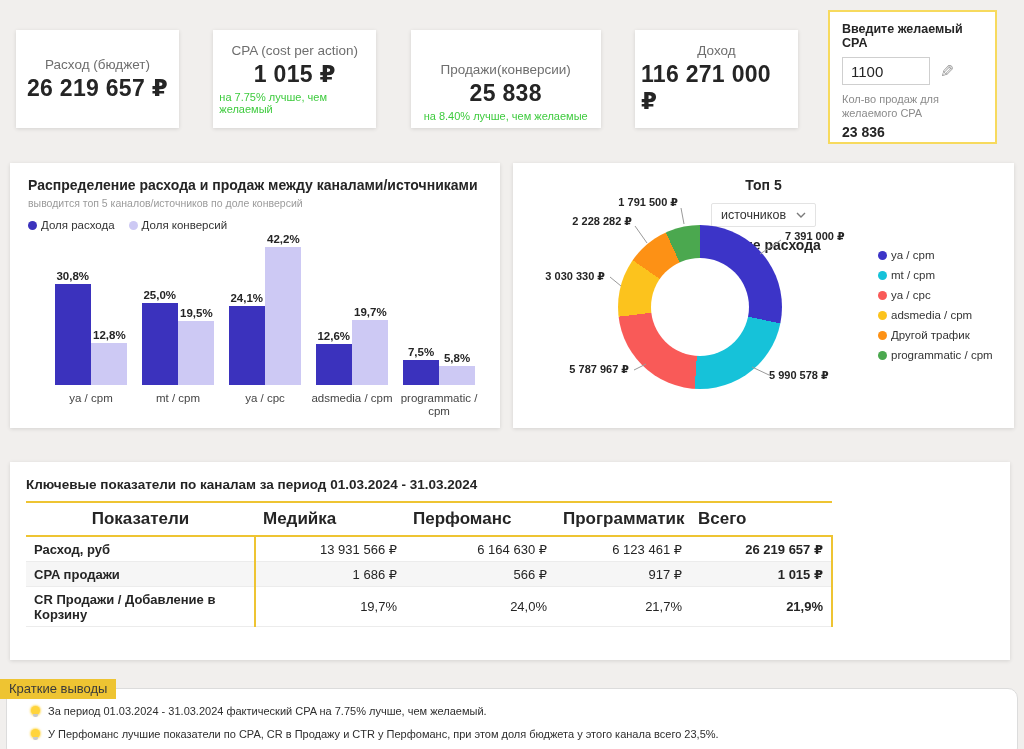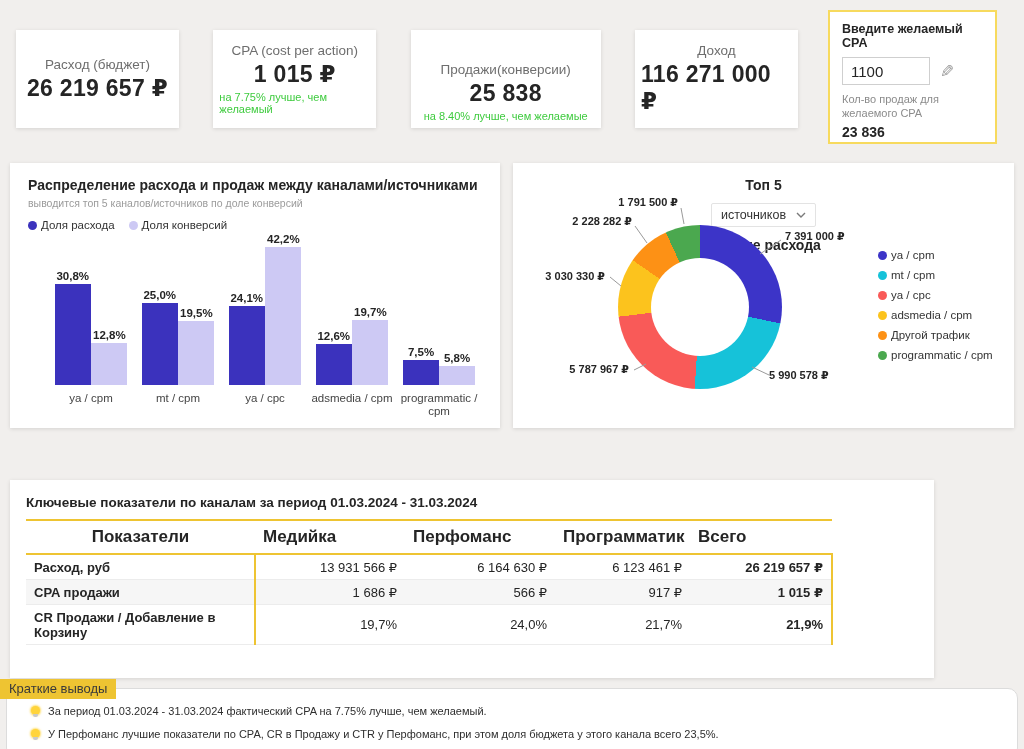--- a/index.html
+++ b/index.html
@@ -54,21 +54,21 @@
   .dropdown{display:inline-flex;align-items:center;gap:10px;border:1px solid #e3e3e3;background:#fff;padding:4px 9px;font-size:12.5px;color:#333;border-radius:2px;cursor:pointer;}
   .chev{width:10px;height:6px;}
   .donut-wrap{position:absolute;left:0;top:0;width:100%;height:100%;}
   .donut{position:absolute;left:105px;top:62px;width:164px;height:164px;border-radius:50%;}
   .donut::after{content:'';position:absolute;inset:33px;background:#fff;border-radius:50%;}
   .callout{position:absolute;font-size:11px;font-weight:bold;white-space:nowrap;}
   .donut-legend{position:absolute;left:365px;top:86px;display:flex;flex-direction:column;gap:8px;}
   .donut-legend .legend-item{font-size:11.5px;}
   .lines{position:absolute;left:0;top:0;pointer-events:none;}
   
-  .table-panel{position:absolute;top:462px;left:10px;width:924px;height:198px;padding:15px 16px;margin-top:18px;}
+  .table-panel{position:absolute;top:462px;left:10px;width:1000px;height:198px;padding:15px 16px;}
   .table-title{font-size:13.5px;font-weight:bold;margin-bottom:9px;}
   table{border-collapse:collapse;width:806px;table-layout:fixed;}
   col.c0{width:229px;}col.c1{width:150px;}col.c2{width:150px;}col.c3{width:135px;}col.c4{width:142px;}
   thead tr{border-top:2px solid var(--gold);border-bottom:2px solid var(--gold);}
   th{font-size:17px;font-weight:bold;text-align:left;padding:6px 8px;}
   th:first-child{text-align:center;}
   tbody tr{border-bottom:1px solid #ececec;}
   tbody tr:nth-child(even){background:#f6f6f6;}
   td{font-size:13px;padding:4.5px 8px;}
   td:first-child{font-weight:bold;}

